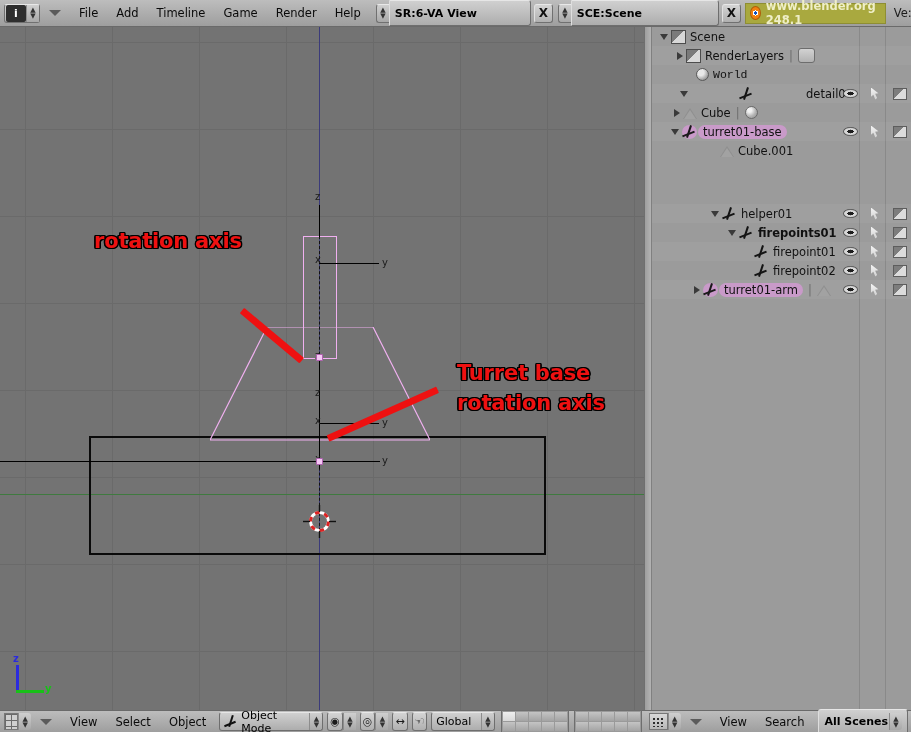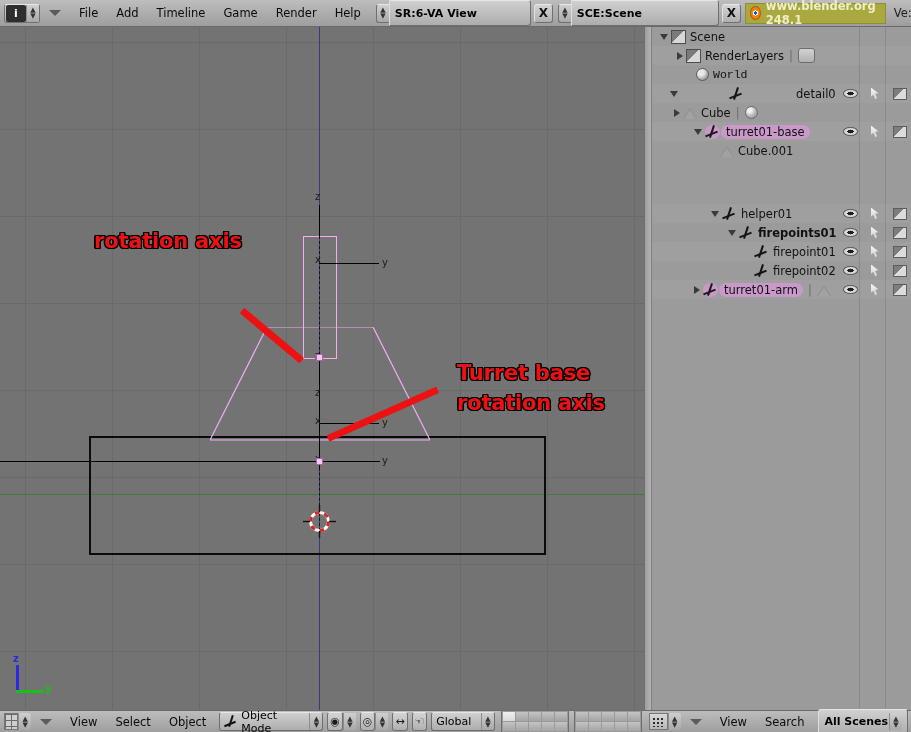--- a/index.html
+++ b/index.html
@@ -559,38 +559,38 @@
           <div class="oicon renderlayer"></div>
           <span class="lbl">RenderLayers</span>
           <span class="sep">|</span>
           <div class="oicon rlbadge"></div>
         </div>
         <div class="orow" style="padding-left: 35px; font-family: Liberation Mono, monospace;">
           <div class="tri none"></div>
           <div class="oicon world"></div>
           <span class="lbl">World</span>
         </div>
-        <div class="orow alt" style="padding-left: 18px; gap: 48px;">
+        <div class="orow alt" style="padding-left: 28px; gap: 48px;">
           <div class="tri open"></div>
           <div class="oicon object"></div>
           <span class="lbl">detail0</span>
           <div class="rowicons">
             <div class="eye"></div>
             <div class="arrowcur"></div>
             <div class="rendericon"></div>
           </div>
         </div>
         <div class="orow" style="padding-left: 22px;">
           <div class="tri closed"></div>
           <div class="oicon mesh"></div>
           <span class="lbl">Cube</span>
           <span class="sep">|</span>
           <div class="oicon material"></div>
         </div>
-        <div class="orow alt" style="padding-left: 42px;">
+        <div class="orow alt" style="padding-left: 19px;">
           <div class="tri open"></div>
           <div class="oicon object sel" style="background: rgba(235, 150, 235, 0.55); border-radius: 50%;"></div>
           <span class="lbl sel">turret01-base</span>
           <div class="rowicons">
             <div class="eye"></div>
             <div class="arrowcur"></div>
             <div class="rendericon"></div>
           </div>
         </div>
         <div class="orow" style="padding-left: 59px;">

